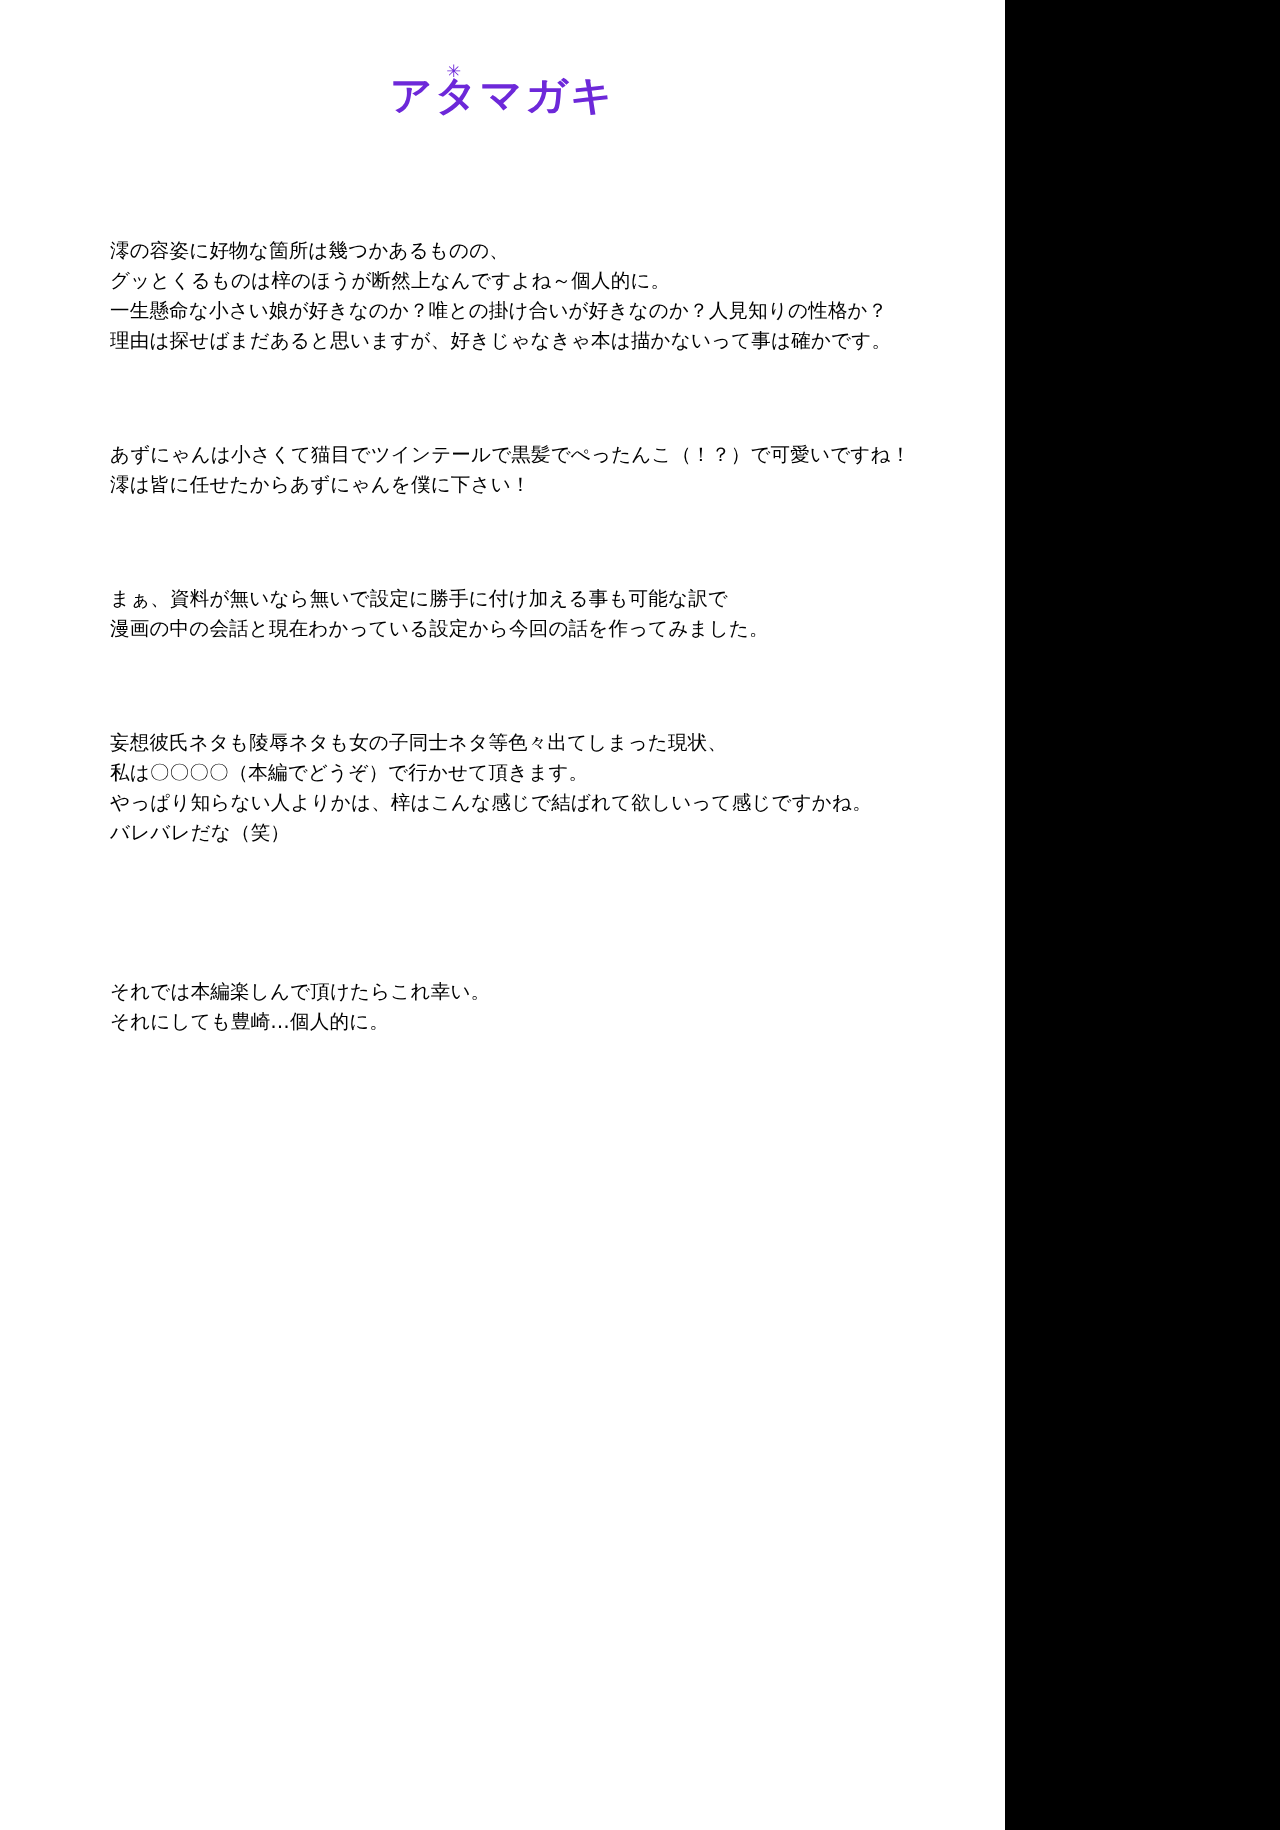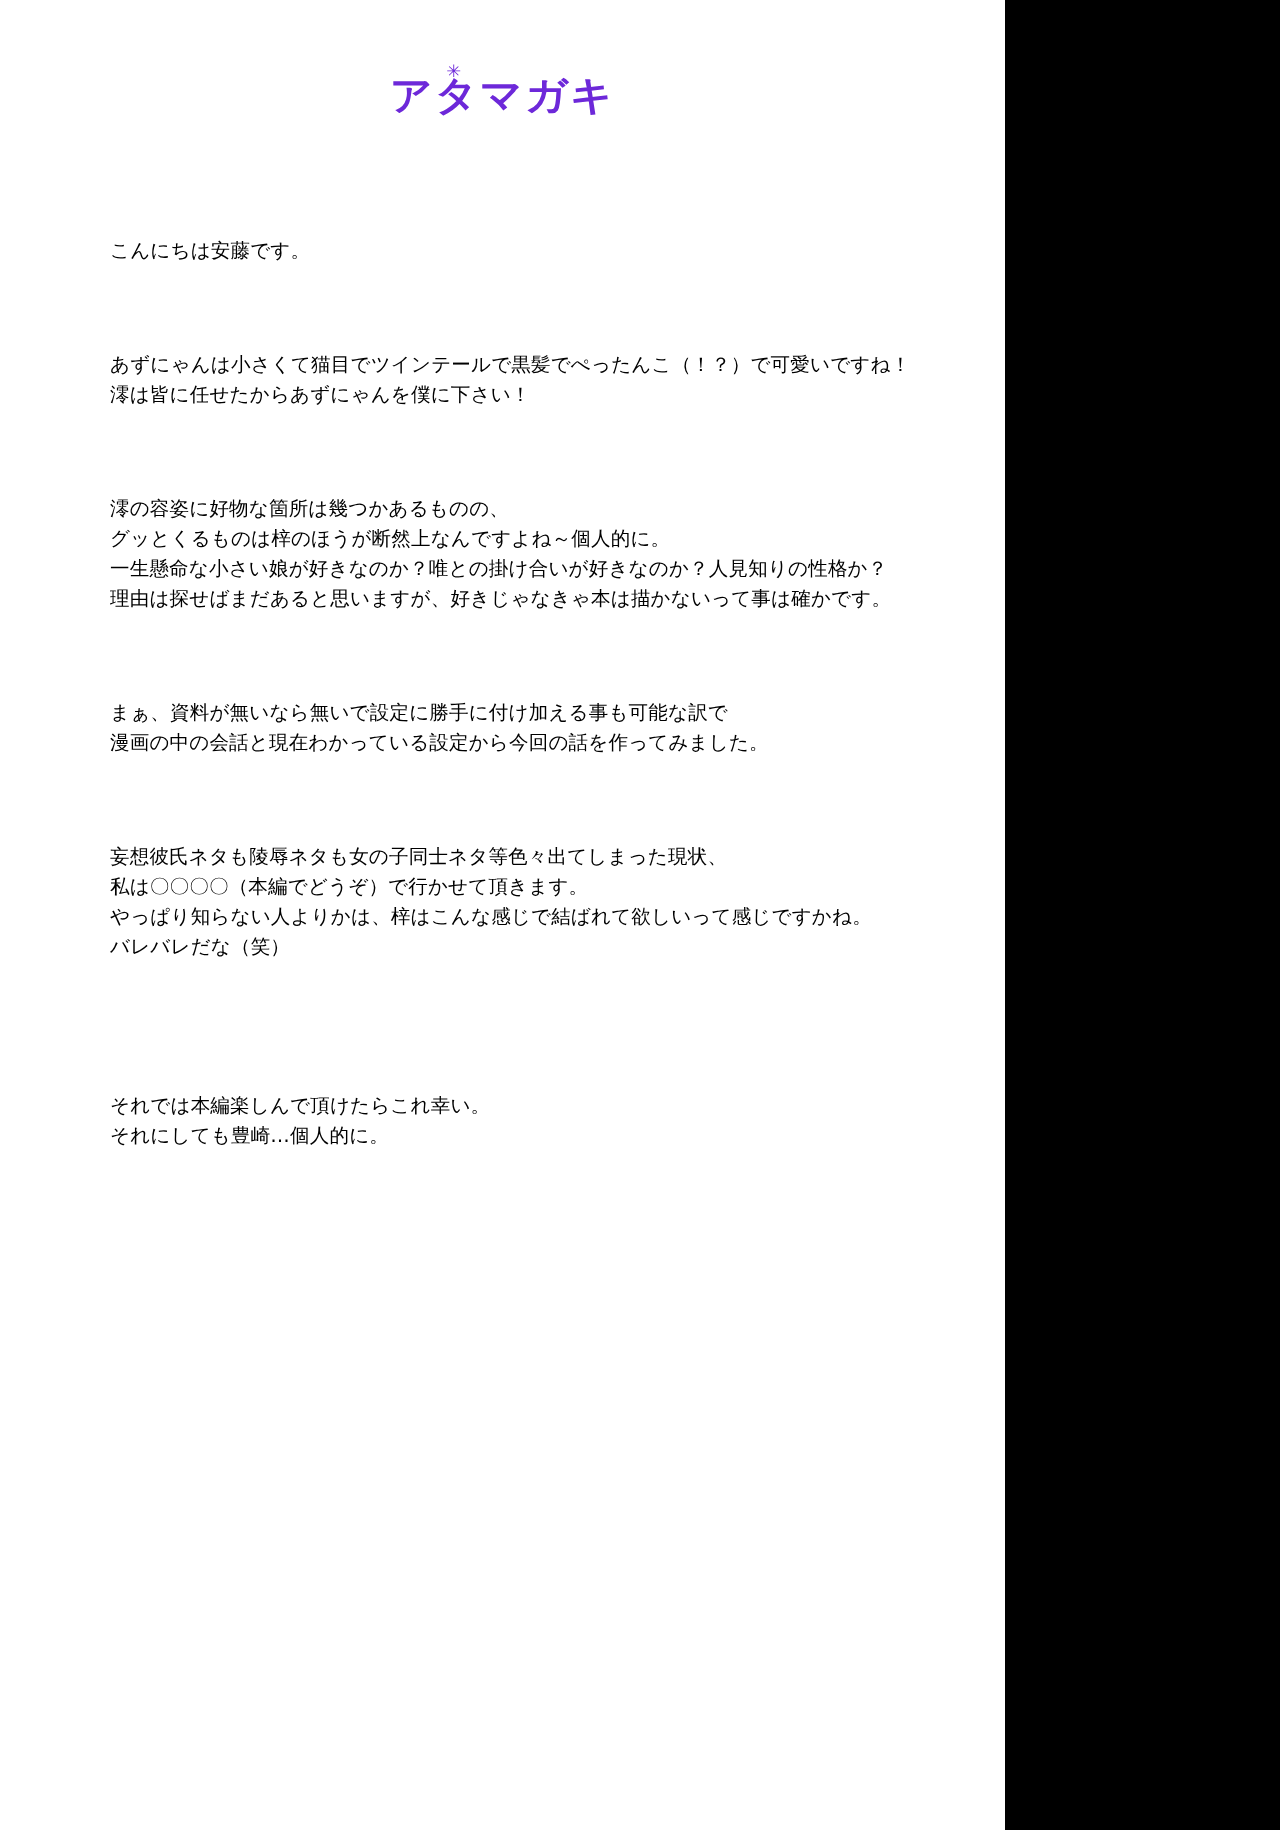--- a/index.html
+++ b/index.html
@@ -73,27 +73,26 @@
 </head>
 <body>
 
 <div class="page-sheet">
 
   <div class="page-title">
     <span class="title-glyphs">アタマガキ<span class="title-star">✳</span></span>
   </div>
 
   <div class="afterword-body">
-    <p class="para">こんにちは安藤です。</p>
-    <p class="para">あずにゃんは小さくて猫目でツインテールで黒髪でぺったんこ（！？）で可愛いですね！
-澪は皆に任せたからあずにゃんを僕に下さい！</p>
     <p class="para">澪の容姿に好物な箇所は幾つかあるものの、
 グッとくるものは梓のほうが断然上なんですよね～個人的に。
 一生懸命な小さい娘が好きなのか？唯との掛け合いが好きなのか？人見知りの性格か？
 理由は探せばまだあると思いますが、好きじゃなきゃ本は描かないって事は確かです。</p>
+    <p class="para">あずにゃんは小さくて猫目でツインテールで黒髪でぺったんこ（！？）で可愛いですね！
+澪は皆に任せたからあずにゃんを僕に下さい！</p>
     <p class="para">まぁ、資料が無いなら無いで設定に勝手に付け加える事も可能な訳で
 漫画の中の会話と現在わかっている設定から今回の話を作ってみました。</p>
     <p class="para gap-big">妄想彼氏ネタも陵辱ネタも女の子同士ネタ等色々出てしまった現状、
 私は〇〇〇〇（本編でどうぞ）で行かせて頂きます。
 やっぱり知らない人よりかは、梓はこんな感じで結ばれて欲しいって感じですかね。
 バレバレだな（笑）</p>
     <p class="para last">それでは本編楽しんで頂けたらこれ幸い。
 それにしても豊崎…個人的に。</p>
   </div>
 

